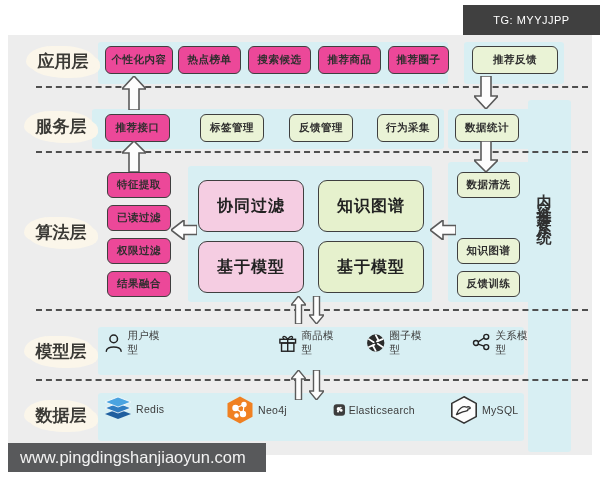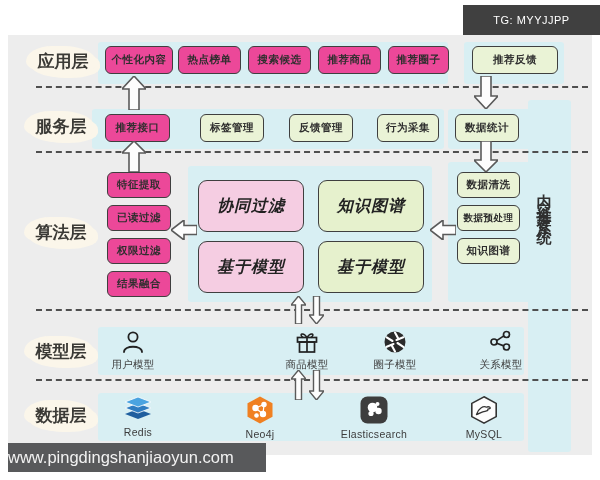--- a/index.html
+++ b/index.html
@@ -8,38 +8,38 @@
   .diagram-bg{position:absolute;left:8px;top:35px;width:584px;height:420px;background:#ededed;}
   .band{position:absolute;background:#d8eff3;border-radius:3px;}
   .dash{position:absolute;border-top:2px dashed #4f4f4f;height:0;z-index:2;}
   .bx{position:absolute;display:flex;align-items:center;justify-content:center;
       border:1.6px solid #3f3f3f;border-radius:6px;font-size:10.5px;font-weight:700;
       color:#2e2e2e;z-index:3;letter-spacing:.5px;}
   .pink{background:#ec4899;}
   .green{background:#eaf3d6;}
   .bigbx{position:absolute;display:flex;align-items:center;justify-content:center;
       border:1.8px solid #3f3f3f;border-radius:9px;font-size:16px;font-weight:800;
-      color:#222;z-index:3;letter-spacing:1px;font-style:italic;}
+      color:#222;z-index:3;letter-spacing:1px;}
   .pinkbig{background:#f5cde2;}
   .greenbig{background:#e6f1cd;}
   .cloud{position:absolute;display:flex;align-items:center;justify-content:center;
       background:#fbf6ea;border-radius:46% 54% 52% 48% / 62% 55% 45% 48%;
       font-family:"Liberation Serif", serif;font-size:17px;font-weight:700;color:#3b3a36;
       z-index:3;box-shadow:6px 3px 0 -2px #fbf6ea, -6px -2px 0 -2px #fbf6ea;}
   .arrow{position:absolute;z-index:4;}
-  .mditem{position:absolute;z-index:3;display:flex;flex-direction:column;align-items:center;gap:3px;}
+  .mditem{position:absolute;z-index:3;display:flex;flex-direction:row;align-items:center;gap:3px;}
   .mditem .lbl{font-size:10.5px;color:#3c3c3c;letter-spacing:.3px;}
   .vtitle{position:absolute;z-index:3;writing-mode:vertical-rl;text-orientation:upright;
       font-family:"Liberation Serif", serif;font-size:15px;font-weight:600;color:#2f2f2f;
       letter-spacing:7px;}
   .badge{position:absolute;left:463px;top:5px;width:137px;height:30px;background:#404040;
       color:#fff;font-size:11px;display:flex;align-items:center;justify-content:center;
       z-index:6;letter-spacing:.5px;}
   .watermark{position:absolute;left:8px;top:443px;width:258px;height:29px;background:#58595b;
-      color:#f2f2f2;font-size:16.5px;display:flex;align-items:center;padding-left:0;
+      color:#f2f2f2;font-size:16.5px;display:flex;align-items:center;padding-left:12px;
       box-sizing:border-box;z-index:6;}
 </style>
 </head>
 <body>
 
 <div class="stage">
 
   <div class="diagram-bg"></div>
 
   <div class="band" style="left:98px;top:42px;width:350px;height:42px"></div>
@@ -90,22 +90,22 @@
   <div class="bx pink" style="left:107px;top:205px;width:62px;height:24px">已读过滤</div>
   <div class="bx pink" style="left:107px;top:271px;width:62px;height:24px">结果融合</div>
   <div class="bx pink" style="left:107px;top:238px;width:62px;height:24px">权限过滤</div>
 
   <div class="bigbx pinkbig" style="left:198px;top:180px;width:104px;height:50px">协同过滤</div>
   <div class="bigbx greenbig" style="left:318px;top:180px;width:104px;height:50px">知识图谱</div>
   <div class="bigbx pinkbig" style="left:198px;top:241px;width:104px;height:50px">基于模型</div>
   <div class="bigbx greenbig" style="left:318px;top:241px;width:104px;height:50px">基于模型</div>
 
   <div class="bx green" style="left:457px;top:172px;width:61px;height:24px">数据清洗</div>
-  <div class="bx green" style="left:457px;top:205px;width:61px;height:24px;font-size:9.5px">数据预处理</div>
   <div class="bx green" style="left:457px;top:238px;width:61px;height:24px">知识图谱</div>
+  <div class="bx green" style="left:457px;top:271px;width:61px;height:24px">反馈训练</div>
 
   <svg class="arrow" style="left:122px;top:76px" width="24" height="34" viewBox="0 0 24 34">
       <polygon points="12,0 24,13 17,13 17,34 7,34 7,13 0,13" fill="#fdfdfd" stroke="#5a5a5a" stroke-width="1.6"></polygon>
     </svg>
   <svg class="arrow" style="left:474px;top:76px" width="24" height="33" viewBox="0 0 24 33">
       <polygon points="12,33 0,20 7,20 7,0 17,0 17,20 24,20" fill="#fdfdfd" stroke="#5a5a5a" stroke-width="1.6"></polygon>
     </svg>
 
   <svg class="arrow" style="left:122px;top:141px" width="24" height="31" viewBox="0 0 24 31">
       <polygon points="12,0 24,12 17,12 17,31 7,31 7,12 0,12" fill="#fdfdfd" stroke="#5a5a5a" stroke-width="1.6"></polygon>

